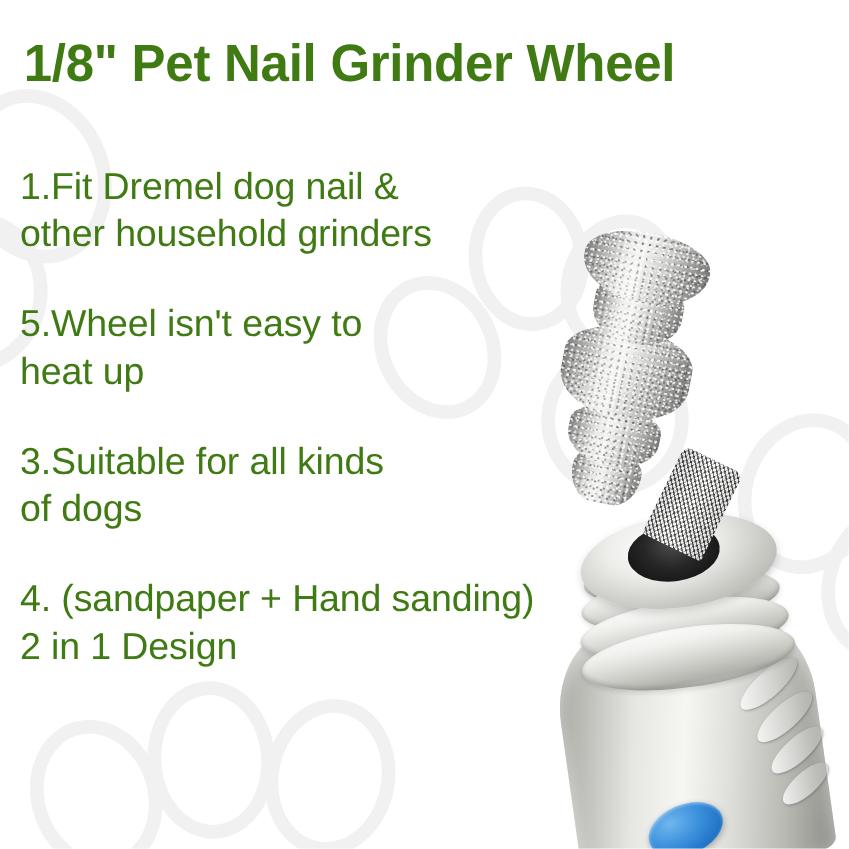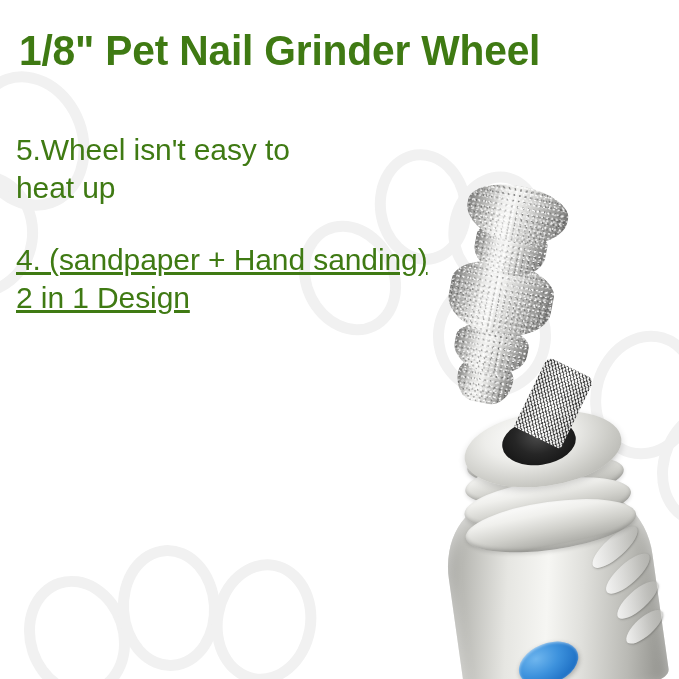--- a/index.html
+++ b/index.html
@@ -54,21 +54,21 @@
   }
   .feature {
     color: #3f7a13;
     font-size: 30px;
     line-height: 38px;
     font-weight: 400;
     margin-bottom: 34px;
     white-space: pre-line;
     letter-spacing: -0.1px;
   }
-  .feature:last-child { margin-bottom: 17px; text-decoration: underline; }
+  .feature:last-child { margin-bottom: 17px; }
 
   
   #product {
     position: absolute;
     left: 386px;
     top: 176px;
     width: 293px;
     height: 503px;
   }
 
@@ -298,19 +298,23 @@
       <div class="bit-seg" id="bit-waist1"></div>
       <div class="bit-seg" id="bit-top"></div>
       <div id="bit-hilite"></div>
     </div>
 
   </div>
 
   <div id="title">1/8" Pet Nail Grinder Wheel</div>
 
   <div id="features">
+    <div class="feature">1.Fit Dremel dog nail &amp;
+other household grinders</div>
     <div class="feature">5.Wheel isn't easy to
 heat up</div>
+    <div class="feature">3.Suitable for all kinds
+of dogs</div>
     <div class="feature">4. (sandpaper + Hand sanding)
 2 in 1 Design</div>
   </div>
 
 </div>
 
 </body></html>

